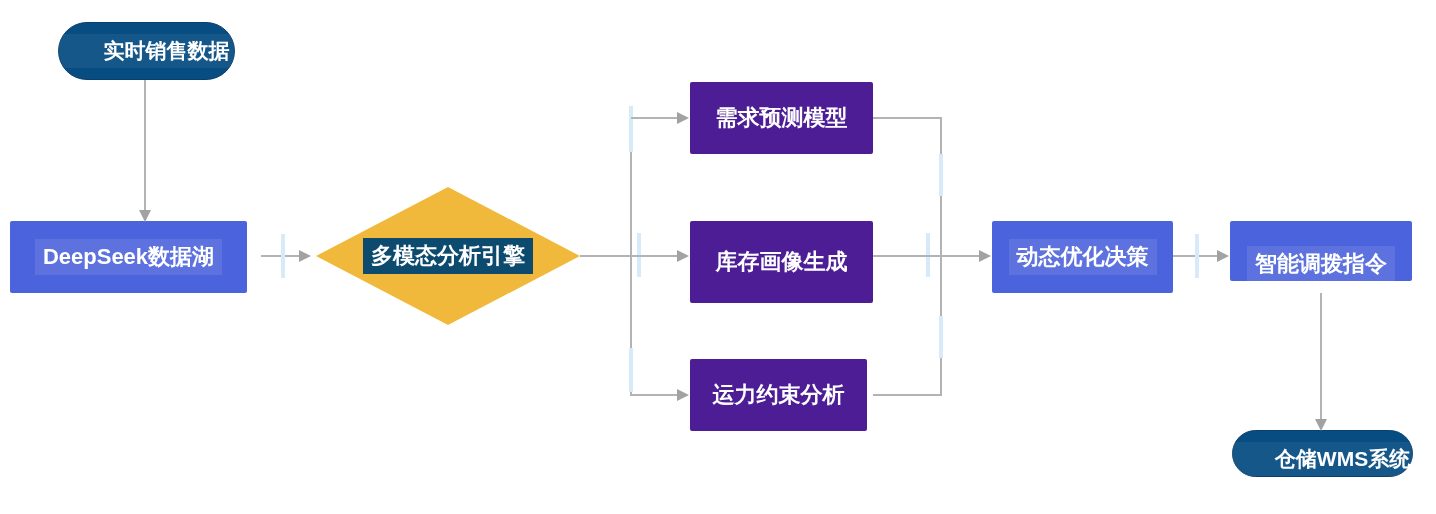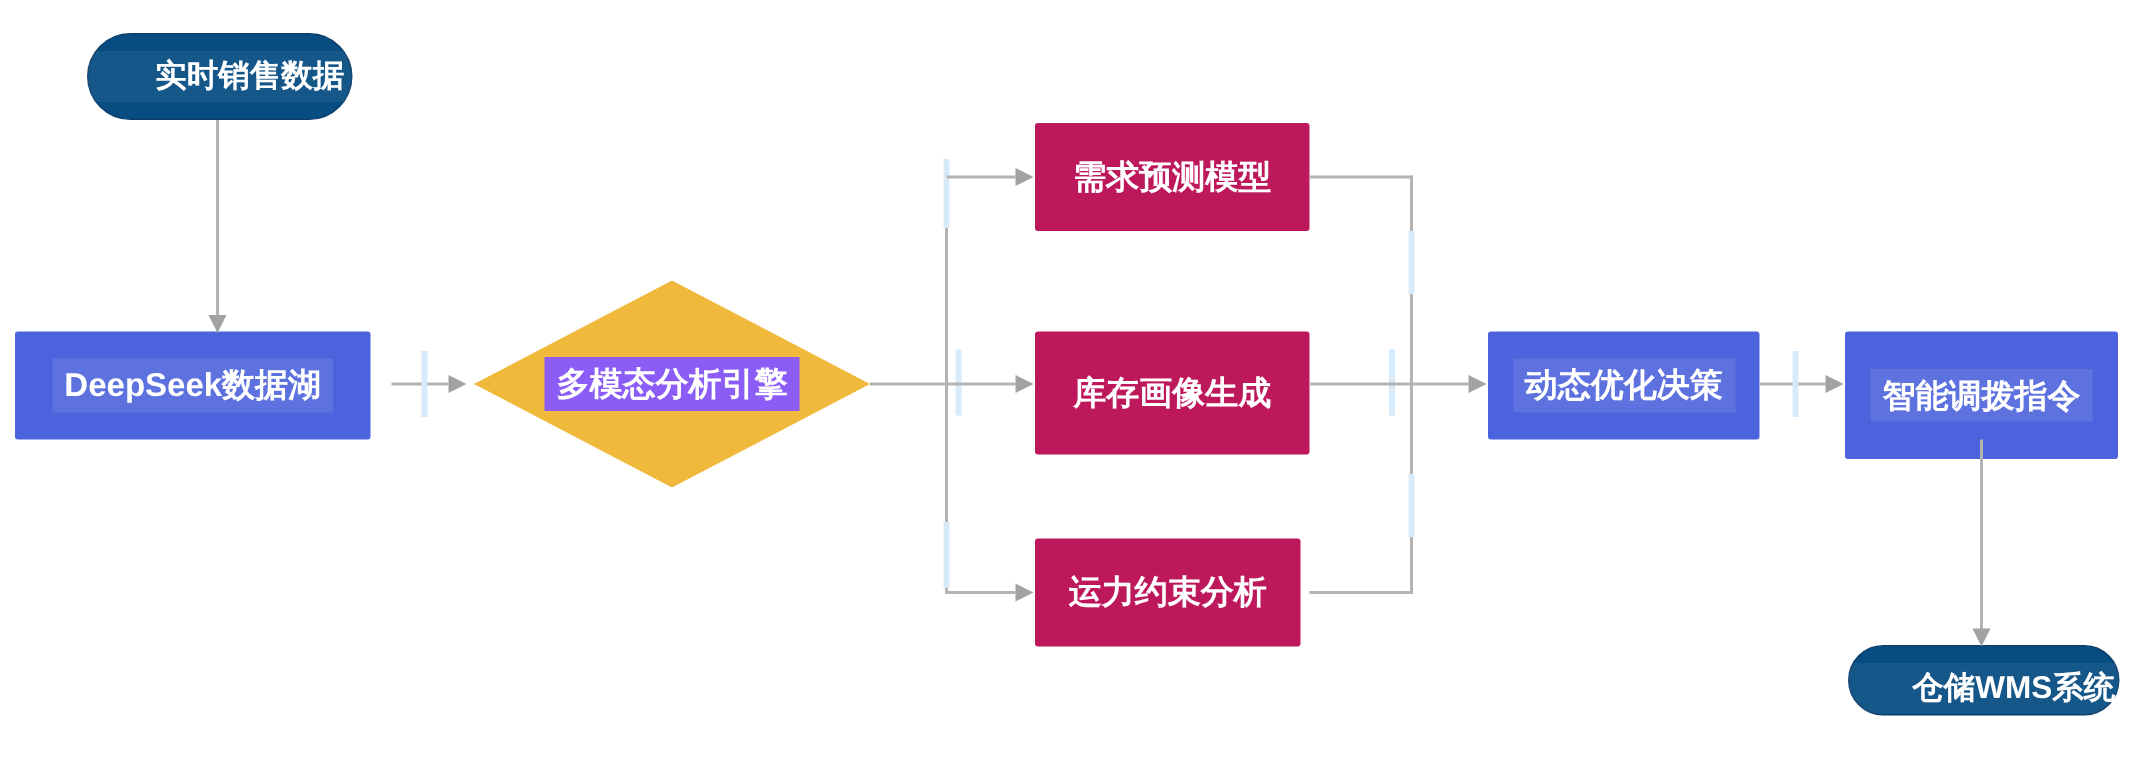--- a/index.html
+++ b/index.html
@@ -4,26 +4,26 @@
 <style>
   html,body{margin:0;padding:0;background:#ffffff;}
   body{font-family:"Liberation Sans","DejaVu Sans",sans-serif;}
   .canvas{position:relative;width:1436px;height:514px;background:#ffffff;overflow:hidden;}
 
   
   .node{position:absolute;display:flex;align-items:center;justify-content:center;
         color:#ffffff;font-weight:bold;font-size:22px;box-sizing:border-box;}
   .stadium{background:#084D82;border:1px solid #0A3E6C;border-radius:30px;font-size:21px;}
   .rect-primary{background:#4B63DC;border-radius:2px;}
-  .rect-secondary{background:#be185d;border-radius:2px;}
+  .rect-secondary{background:#4c1d95;border-radius:2px;}
   .diamond{background:#F0B93C;clip-path:polygon(50% 0,100% 50%,50% 100%,0 50%);}
   .lbl{padding:4px 8px;line-height:1.25;white-space:nowrap;}
   .lbl-primary{background:rgba(255,255,255,0.10);}
   .lbl-stadium{background:rgba(255,255,255,0.06);padding-left:48px;}
-  .lbl-diamond{background:#8b5cf6;}
+  .lbl-diamond{background:#0c4a6e;}
 
   
   .line{position:absolute;background:#B3B3B3;}
   .hline{height:2px;}
   .vline{width:2px;}
   .arrow-right{position:absolute;width:0;height:0;
     border-top:6px solid transparent;border-bottom:6px solid transparent;
     border-left:12px solid #A2A2A2;}
   .arrow-down{position:absolute;width:0;height:0;
     border-left:6px solid transparent;border-right:6px solid transparent;
@@ -56,21 +56,21 @@
   </div>
 
   <div class="node rect-secondary" style="left:690px;top:359px;width:177px;height:72px;">
     <span class="lbl">运力约束分析</span>
   </div>
 
   <div class="node rect-primary" style="left:992px;top:221px;width:181px;height:72px;text-align:right;">
     <span class="lbl lbl-primary">动态优化决策</span>
   </div>
 
-  <div class="node rect-primary" style="left:1230px;top:221px;width:182px;height:85px;">
+  <div class="node rect-primary" style="left:1230px;top:221px;width:182px;height:60px;align-items:flex-end;">
     <span class="lbl lbl-primary">智能调拨指令</span>
   </div>
 
   <div class="node stadium" style="left:1232px;top:430px;width:181px;height:47px;align-items:flex-end;">
     <span class="lbl lbl-stadium">仓储WMS系统</span>
   </div>
 
   <div class="line vline" style="left:144px;top:80px;height:131px;"></div>
   <div class="arrow-down" style="left:139px;top:210px;"></div>
 

